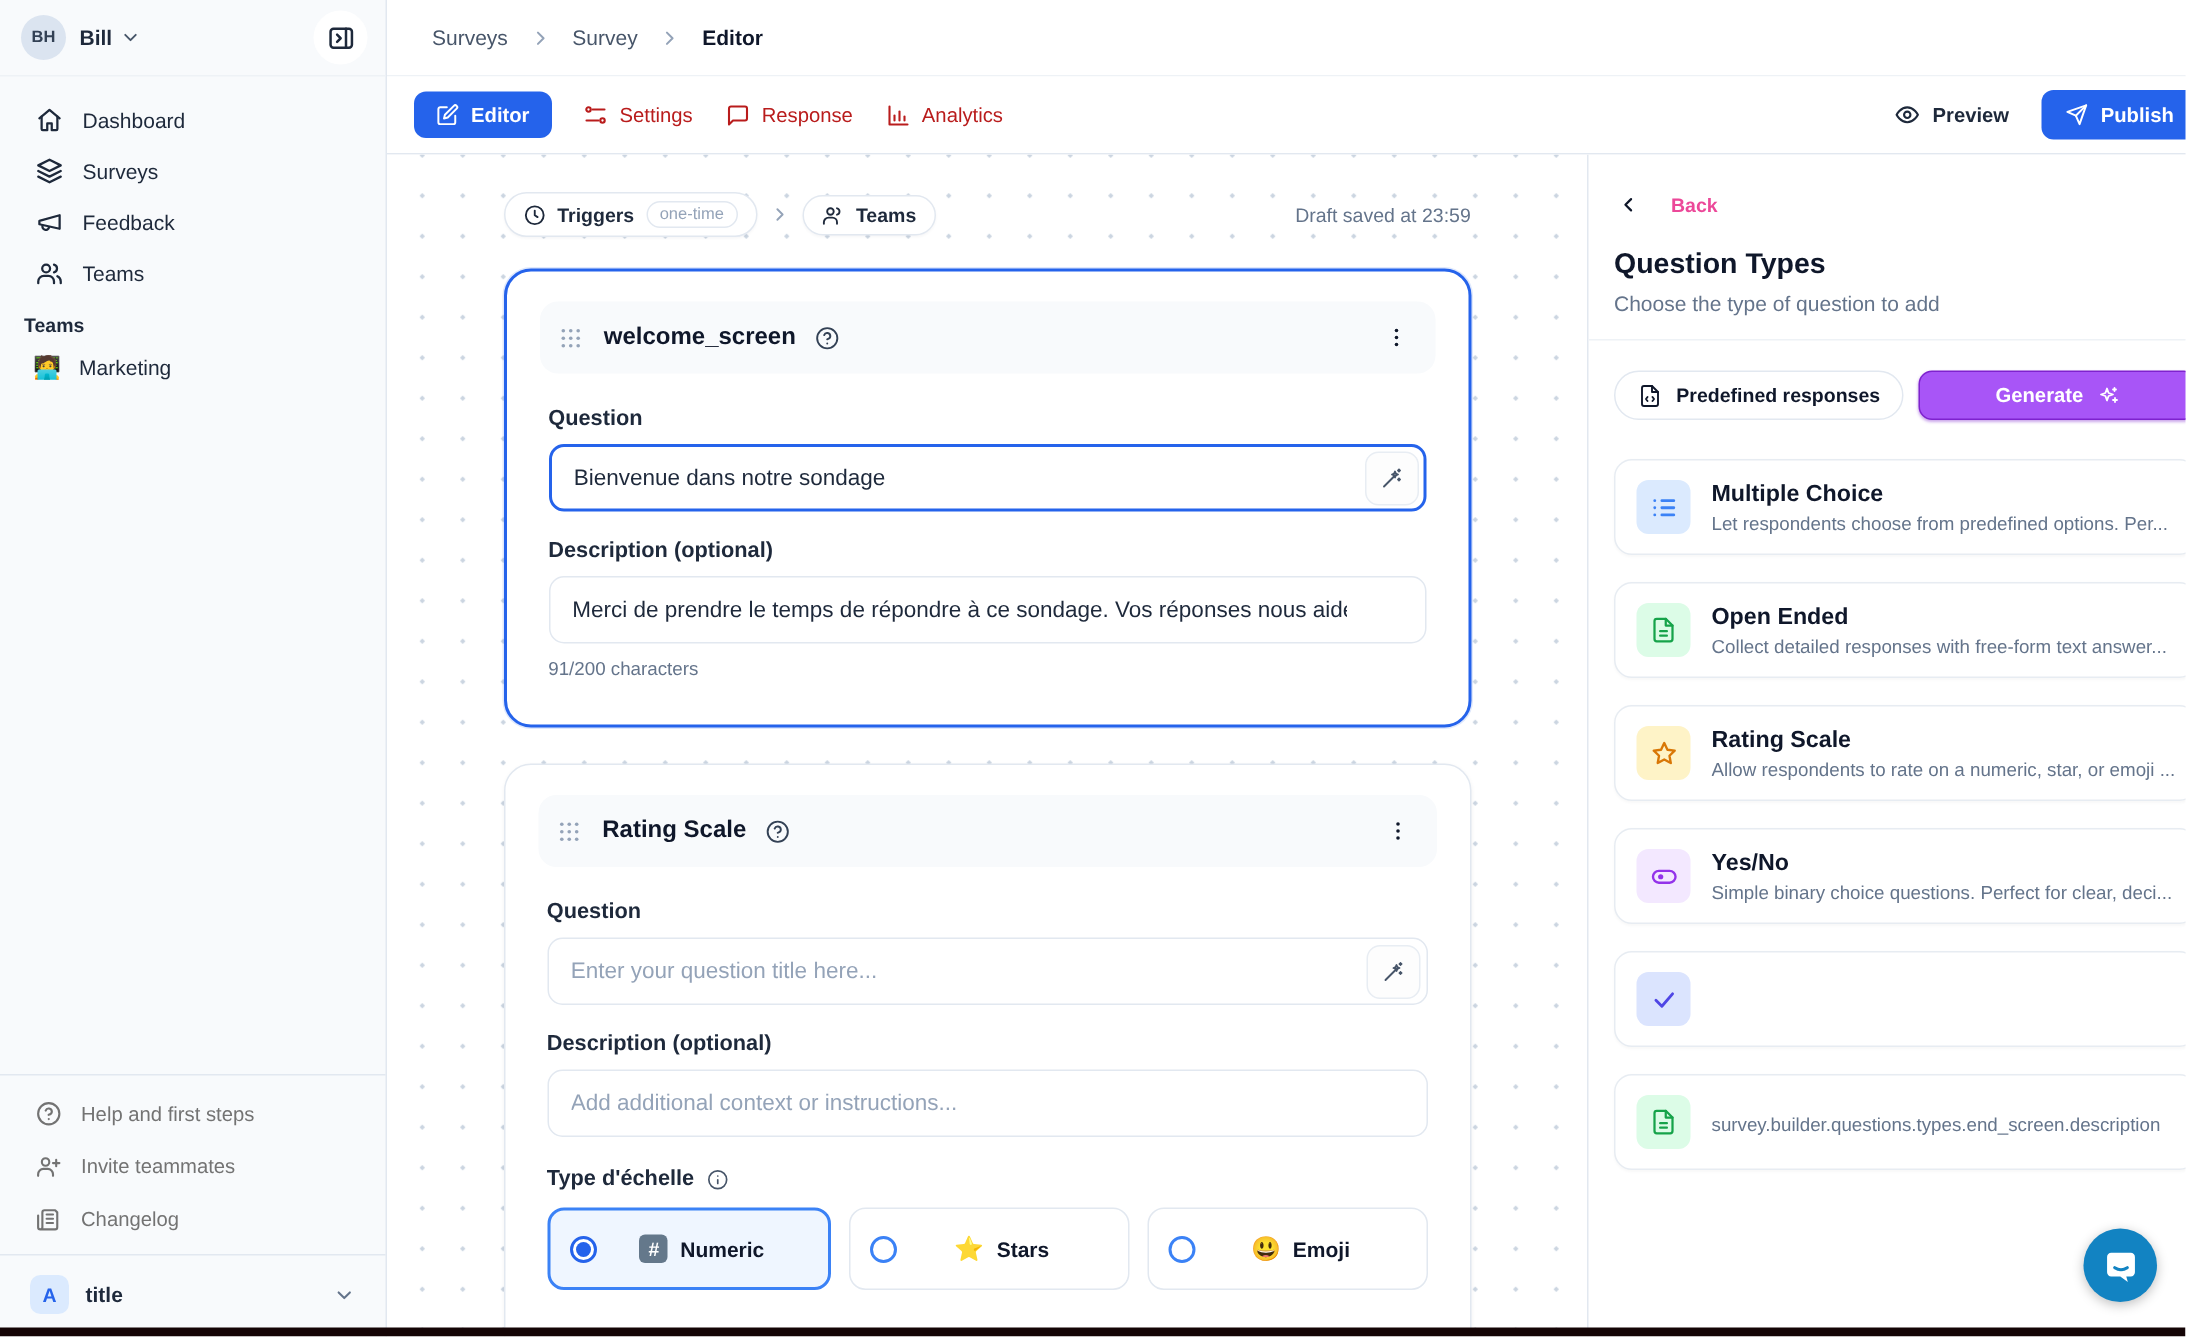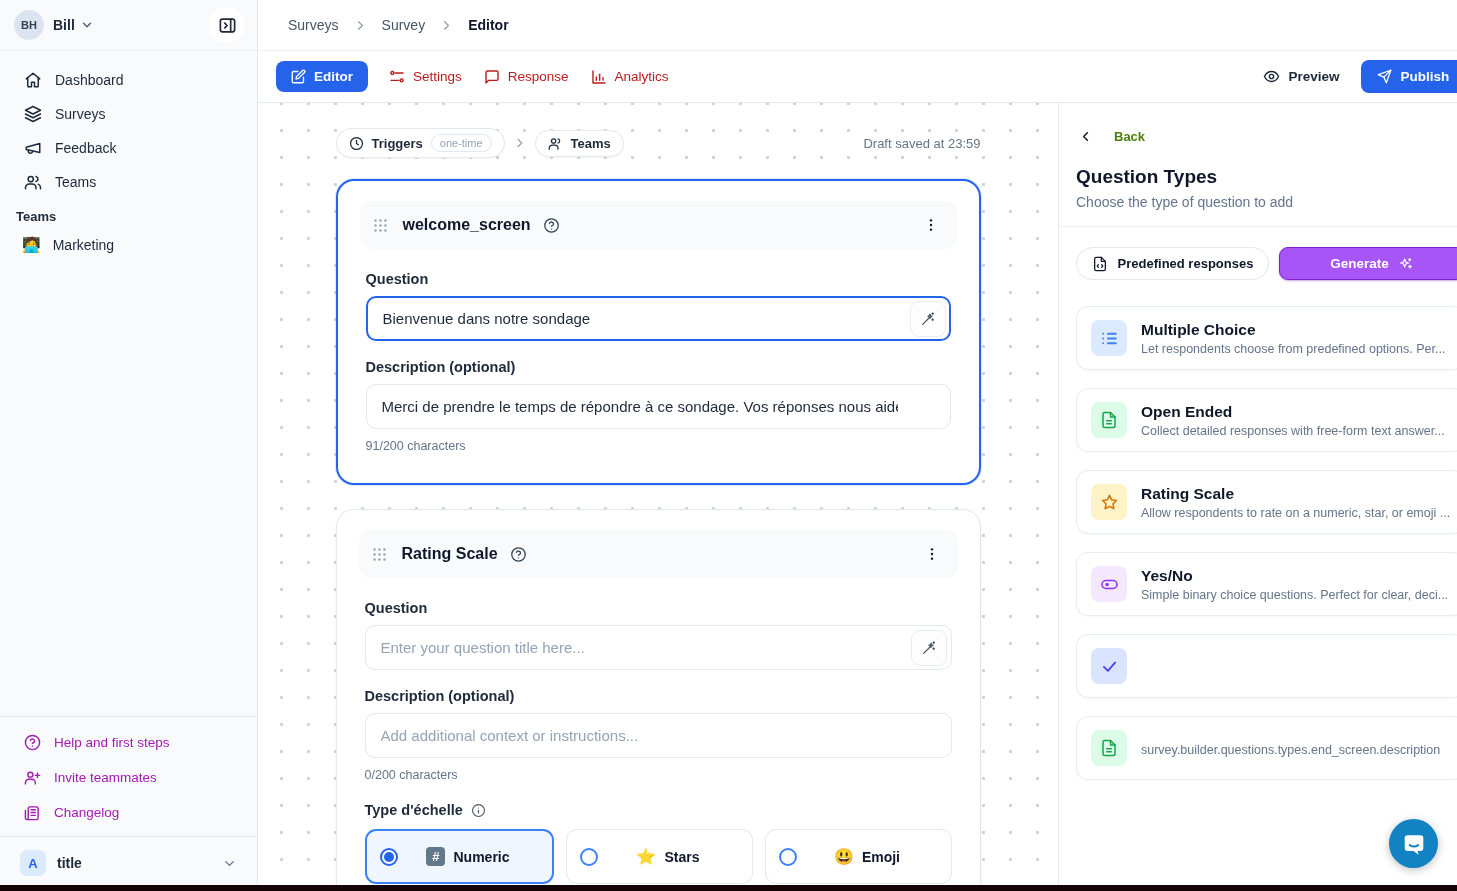--- a/index.html
+++ b/index.html
@@ -21,21 +21,21 @@
   .sb-toggle { margin-left:auto; width:36px; height:36px; border-radius:50%; background:#fff;
     display:flex; align-items:center; justify-content:center; border:none; cursor:pointer; color:#1e293b; }
   .sb-nav { padding:12px 0 0 0; }
   .sb-item { display:flex; align-items:center; gap:13px; padding:8px 24px; font-size:14px;
     color:#1e293b; cursor:pointer; }
   .sb-item .ico { color:#1e293b; display:flex; }
   .sb-section { font-size:13px; font-weight:bold; color:#1e293b; padding:10px 24px 4px 16px; }
   .sb-team { display:flex; align-items:center; gap:12px; padding:8px 24px 8px 22px; font-size:14px; color:#1e293b; cursor:pointer; }
   .sb-team .emoji { font-size:15px; }
   .sb-footer { margin-top:auto; border-top:1px solid #e2e8f0; padding:8px 0 0 0; }
-  .sb-fitem { display:flex; align-items:center; gap:13px; padding:9px 24px; font-size:13.5px; color:#a21caf; cursor:pointer;text-align:right; }
+  .sb-fitem { display:flex; align-items:center; gap:13px; padding:9px 24px; font-size:13.5px; color:#737373; cursor:pointer;text-align:right; }
   .sb-org { border-top:1px solid #e2e8f0; margin-top:6px; display:flex; align-items:center;
     gap:11px; padding:13px 20px 15px 20px; cursor:pointer; }
   .org-avatar { width:26px; height:26px; border-radius:7px; background:#dbeafe; color:#2563eb;
     font-weight:bold; font-size:13px; display:flex; align-items:center; justify-content:center; }
   .sb-orgname { font-size:14px; font-weight:bold; color:#1e293b; }
   .sb-org .sb-chev { margin-left:auto; }
 
   
   .main { flex:1; display:flex; flex-direction:column; height:100%; }
   .crumbbar { height:51px; display:flex; align-items:center; padding-left:30px; gap:14px;
@@ -108,21 +108,21 @@
   .radio.checked::after { content:""; position:absolute; inset:2px; border-radius:50%; background:#2563eb; }
   .opt-center { flex:1; display:flex; align-items:center; justify-content:center; gap:8px; }
   .opt-label { font-size:14px; font-weight:bold; color:#0f172a; }
   .hash-chip { width:19px; height:19px; border-radius:4px; background:#64788b; color:#fff;
     font-size:13px; font-weight:bold; display:flex; align-items:center; justify-content:center; }
   .opt-emoji { font-size:16px; }
 
   
   .panel { flex:1; background:#fff; border-left:1px solid #e2e8f0; overflow:hidden; }
   .back-row { display:flex; align-items:center; gap:21px; padding:26px 0 0 19px; cursor:pointer; }
-  .back-label { font-size:13px; font-weight:bold; color:#4d7c0f; }
+  .back-label { font-size:13px; font-weight:bold; color:#ec4899; }
   .panel-title { font-size:19px; font-weight:bold; color:#0f172a; padding:22px 18px 0 17px; }
   .panel-sub { font-size:14px; color:#64748b; padding:6px 18px 16px 17px; border-bottom:1px solid #eef2f6; }
   .panel-actions { display:flex; gap:10px; padding:20px 16px 0 17px; }
   .predef-btn { display:flex; align-items:center; justify-content:center; gap:10px; width:193px;
     height:33px; background:#fff; border:1px solid #e2e8f0; border-radius:17px; font-size:13px;
     font-weight:bold; color:#0f172a; font-family:inherit; cursor:pointer; }
   .generate-btn { display:flex; align-items:center; justify-content:center; gap:9px; flex:1;
     height:33px; background:#a855f7; border:1px solid #7e22ce; border-radius:9px; font-size:13.5px;
     font-weight:bold; color:#fff; font-family:inherit; cursor:pointer;
     box-shadow:0 1px 2px rgba(126,34,206,.4); }
@@ -480,21 +480,20 @@
                         <path d="M18 13h2"></path>
                         <path d="M19 3v2"></path>
                         <path d="M18 4h2"></path>
                       </svg>
                   </span>
                 </button>
               </div>
               <div class="gap18"></div>
               <div class="field-label">Description (optional)</div>
               <input class="text-input" type="text" placeholder="Add additional context or instructions..." style="">
-              <div class="char-count">0/200 characters</div>
 
               <div class="scale-label-row">
                 <span class="scale-label">Type d'échelle</span>
                 <span class="info-ico">
                   <svg width="15" height="15" viewBox="0 0 24 24" fill="none" stroke="currentColor" stroke-width="1.8" stroke-linecap="round" stroke-linejoin="round">
                       <circle cx="12" cy="12" r="9.5"></circle>
                       <path d="M12 16v-4"></path>
                       <path d="M12 8h.01"></path>
                     </svg>
                 </span>

